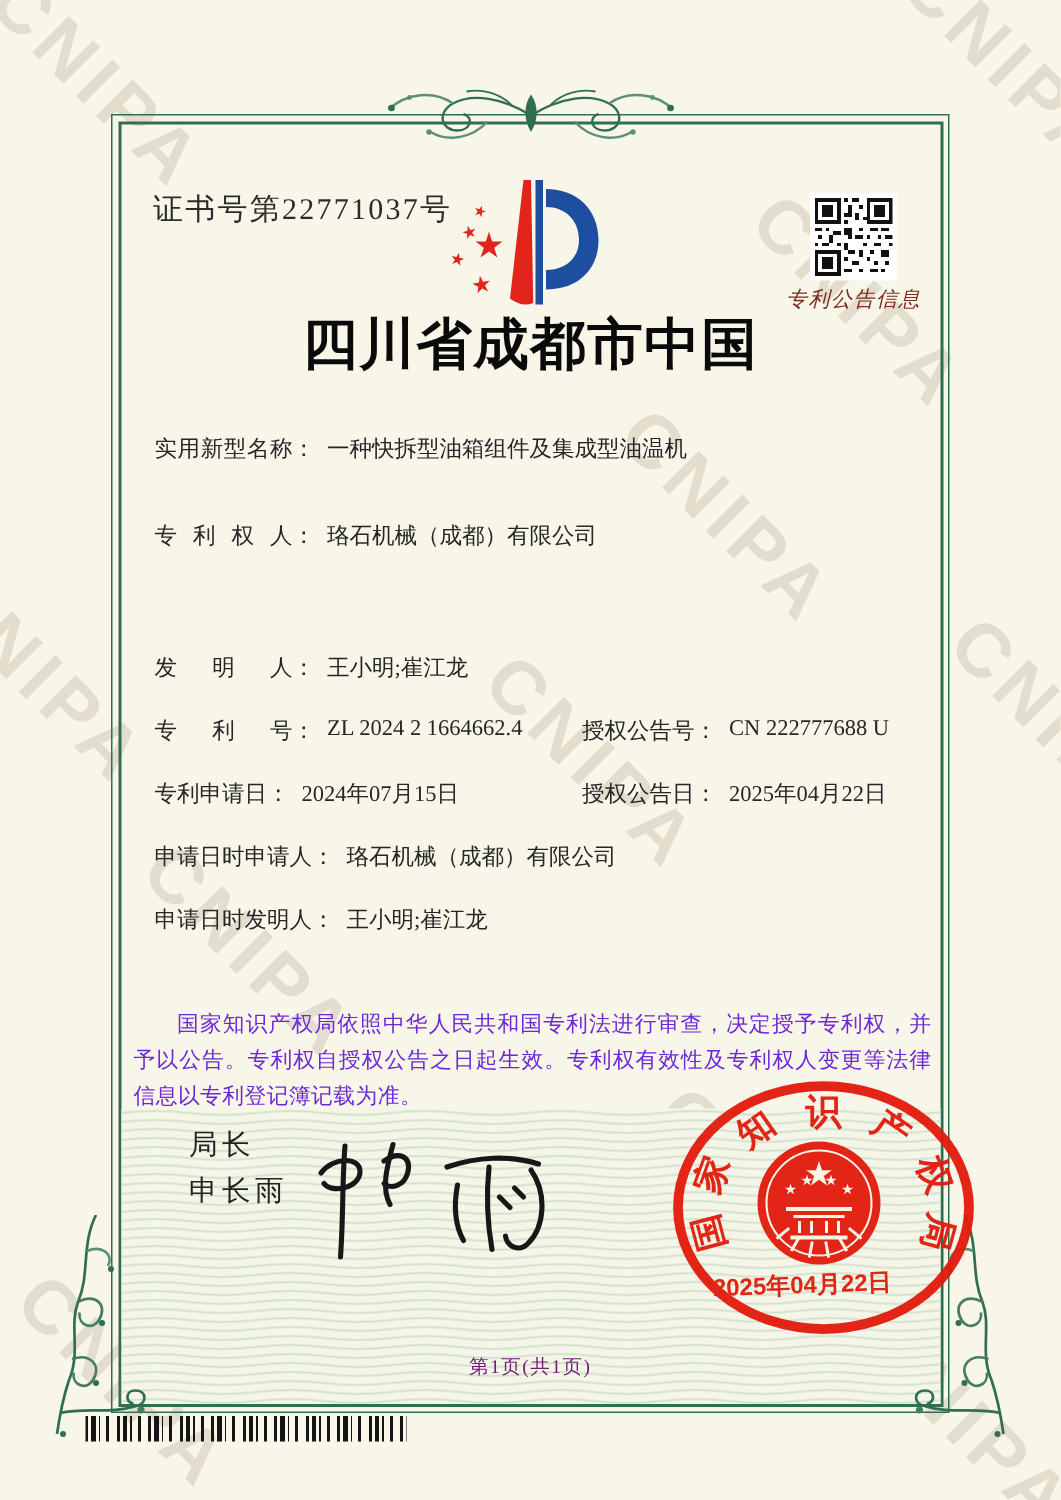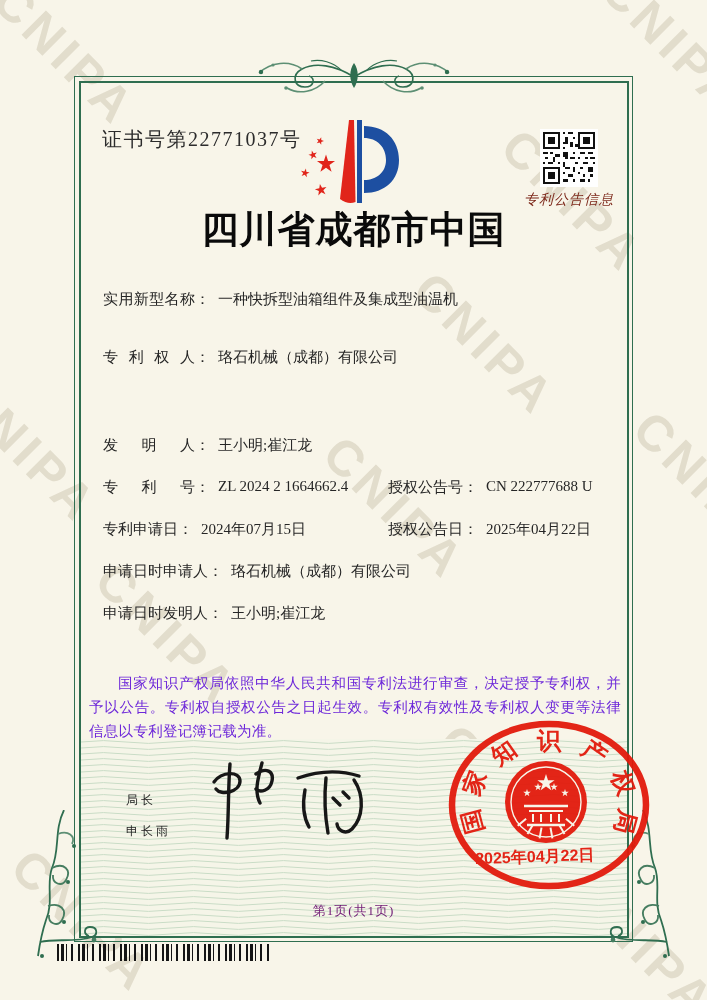--- a/index.html
+++ b/index.html
@@ -52,23 +52,23 @@
   .frow .colon{display:inline-block;margin-right:8px;vertical-align:top;}
   .frow .fval{display:inline-block;vertical-align:top;}
   .frow .fval.wrap{white-space:normal;width:356px;line-height:22px;}
   .frow.rcol{left:388px;}
   .statement{
     position:absolute;left:89px;top:671px;width:532px;
     font-size:14.5px;line-height:24px;text-align:justify;text-indent:2em;
     color:#6d28d9;letter-spacing:0.3px;
   }
   .signer{
-    position:absolute;left:126px;top:785px;z-index:6;
-    font-family:Liberation Serif, serif;
-    font-size:12px;line-height:31px;letter-spacing:3px;color:#232323;
+    position:absolute;left:126px;top:749px;z-index:6;
+    font-family:Liberation Mono, monospace;
+    font-size:19px;line-height:31px;letter-spacing:3px;color:#232323;
   }
   .signature-svg{position:absolute;left:202px;top:748px;z-index:6;}
   .seal-svg{position:absolute;left:443px;top:716px;z-index:7;mix-blend-mode:multiply;opacity:0.95;}
   .footer{
     position:absolute;left:0;right:0;top:902px;text-align:center;
     font-size:13px;color:#701a75;z-index:6;letter-spacing:1px;
   }
   .barcode{
     position:absolute;left:57px;top:944px;width:214px;height:17px;z-index:6;
     background:

